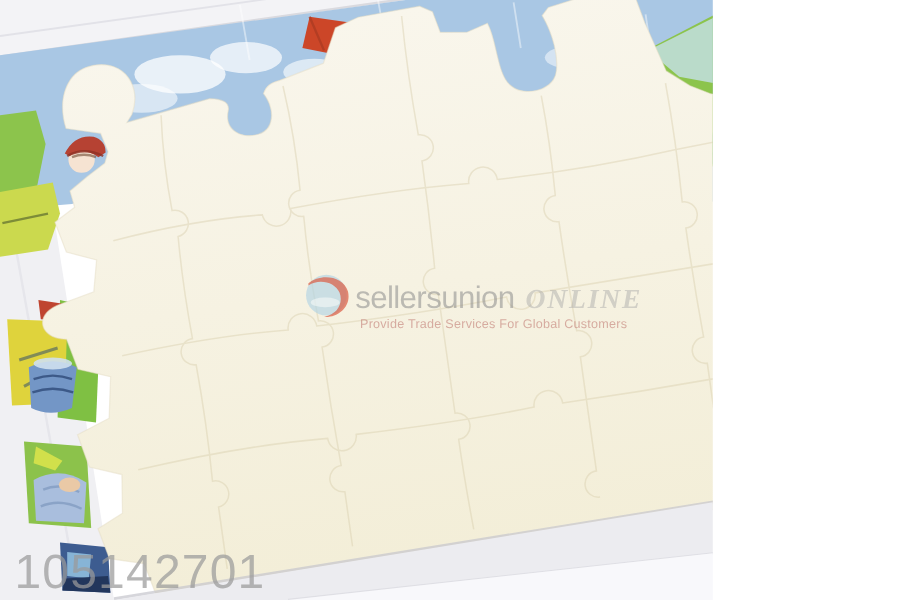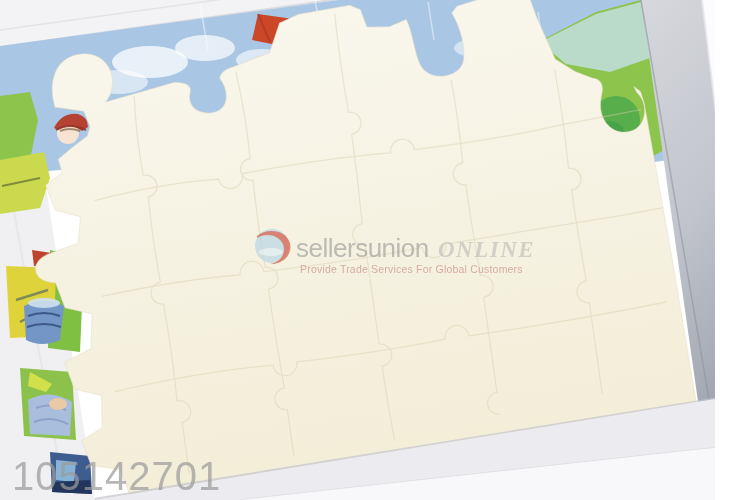--- a/index.html
+++ b/index.html
@@ -1,16 +1,16 @@
 <!DOCTYPE html>
 <html><head>
 <meta charset="utf-8">
 <style>
   html,body{margin:0;padding:0;background:#ffffff;}
-  .scene{position:relative;width:715px;height:500px;overflow:hidden;background:#ffffff;}
+  .scene{position:relative;width:594px;height:500px;overflow:hidden;background:#ffffff;}
   svg{display:block;}
   .wm-brand{font-family:"Liberation Sans",sans-serif;font-size:26px;font-weight:500;letter-spacing:-0.5px;opacity:.62;}
   .wm-suffix{font-family:"Liberation Serif",serif;font-style:italic;font-size:23px;font-weight:bold;letter-spacing:1.5px;opacity:.5;}
   .wm-tag{font-family:"Liberation Sans",sans-serif;font-size:10.5px;letter-spacing:.2px;opacity:.7;}
   .pid{font-family:"Liberation Sans",sans-serif;font-size:40px;letter-spacing:1px;opacity:.72;}
 </style>
 </head>
 <body>
 
 <div class="scene">

